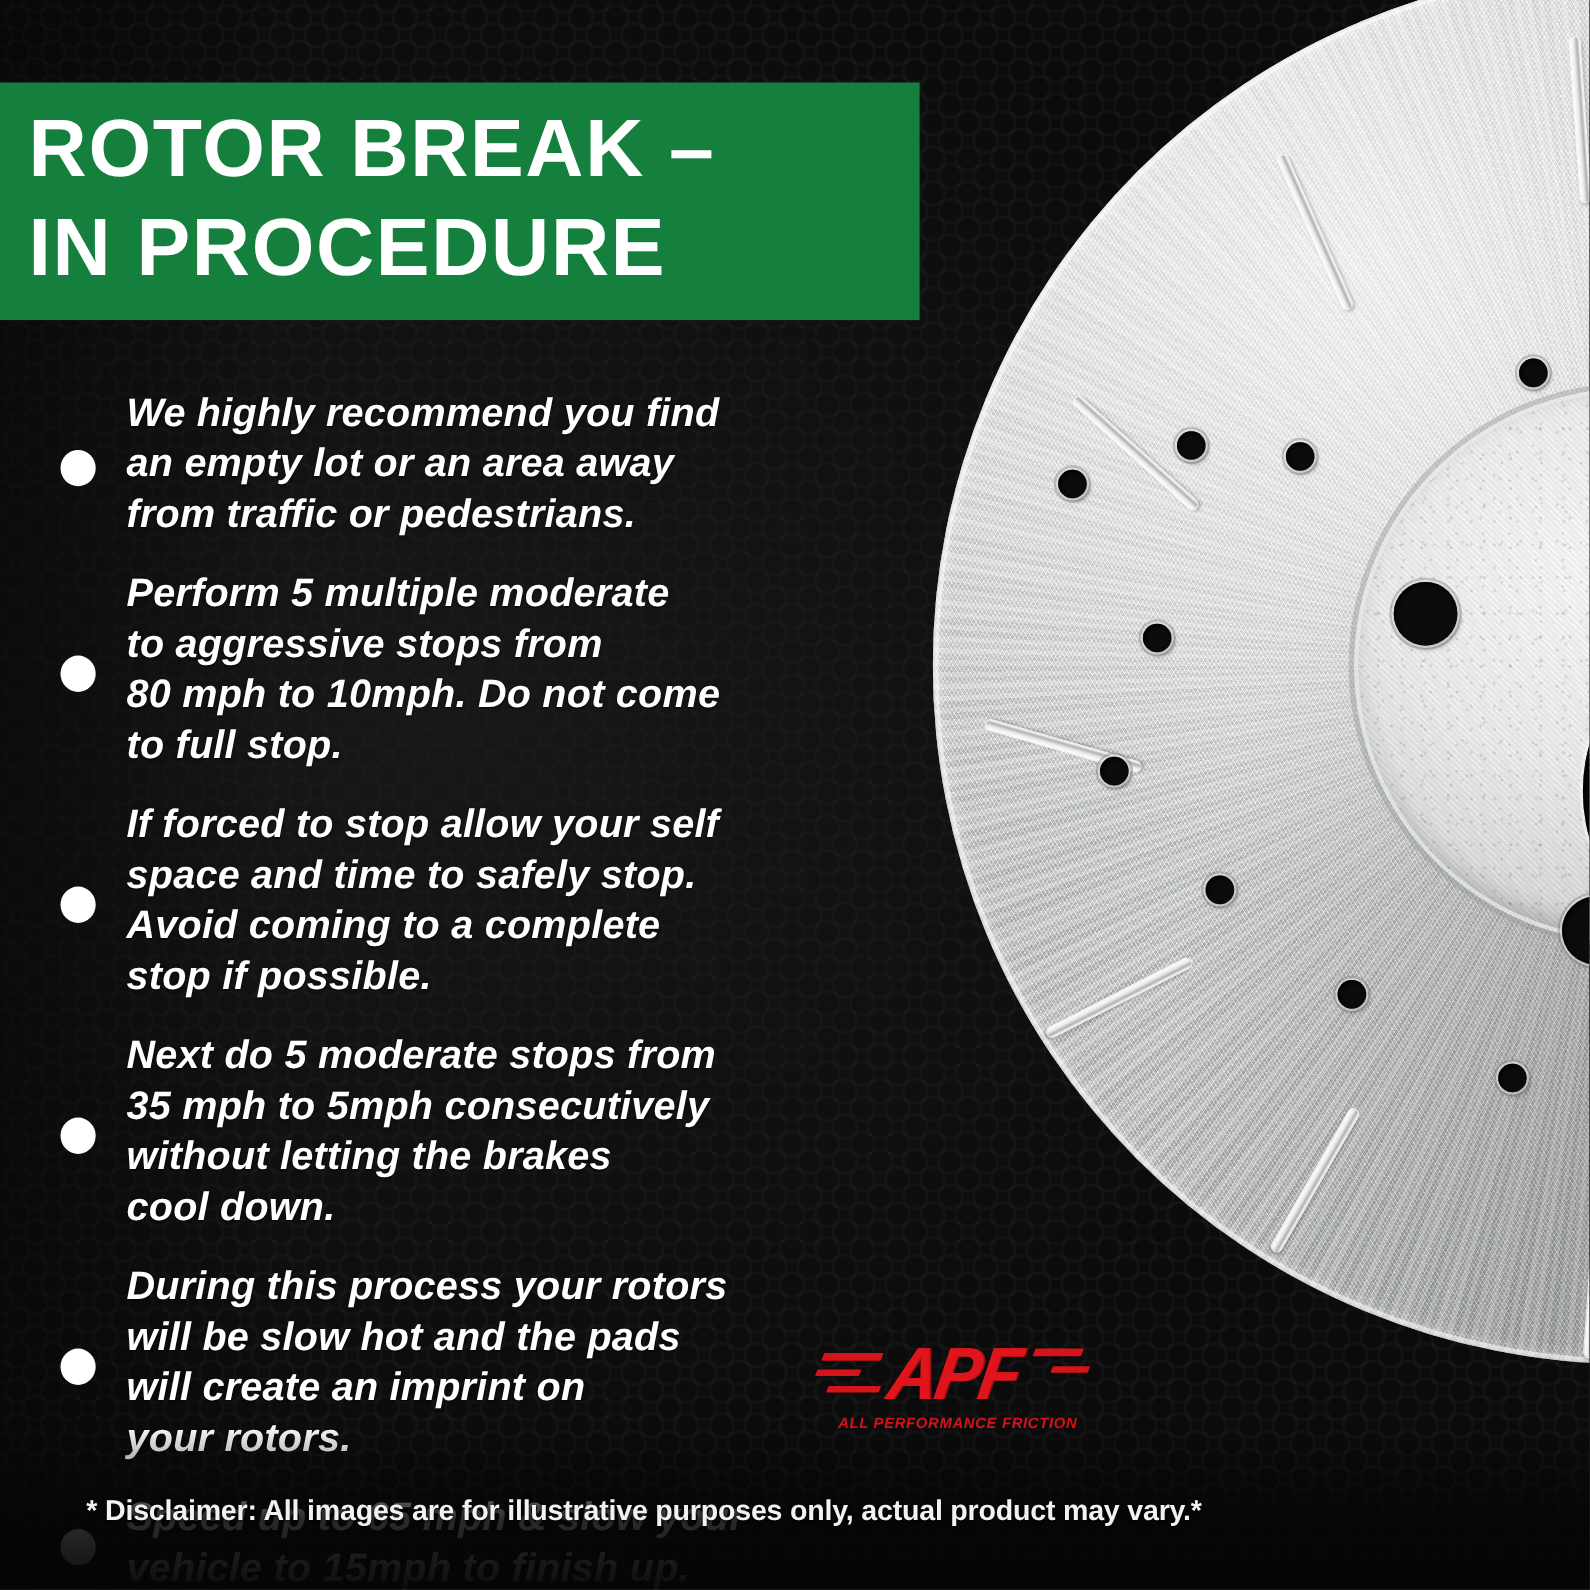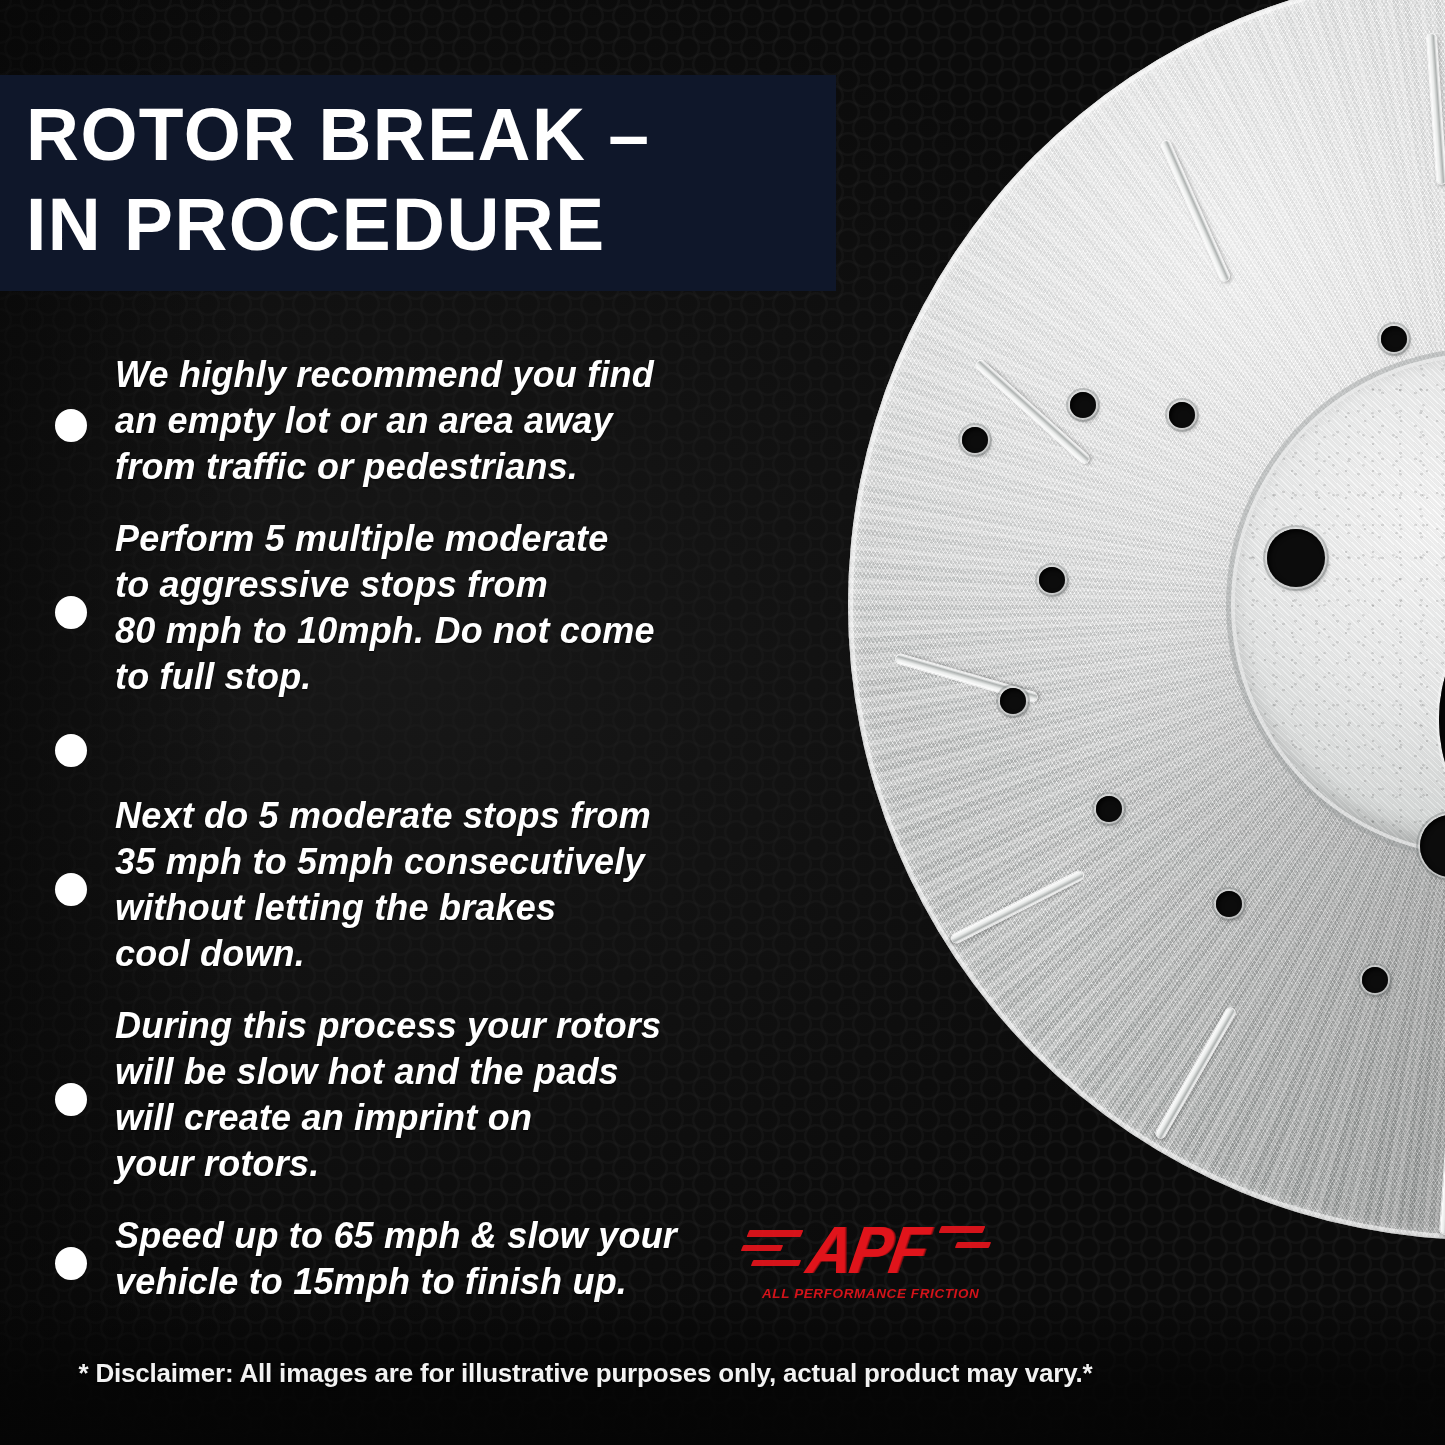--- a/index.html
+++ b/index.html
@@ -138,21 +138,21 @@
     box-shadow:
       0 0 0 3px rgba(255,255,255,0.42),
       inset 4px 4px 12px rgba(0,0,0,0.9);
   }
 
   
   .title-banner{
     position:absolute;
     left:0; top:75px;
     width:836px; height:216px;
-    background:#0f172a;
+    background:#15803d;
     display:flex; flex-direction:column;
     justify-content:center;
     padding:0 24px 6px 26px;
     z-index:6;
   }
   .title-line{
     color:#ffffff;
     font-family:"Liberation Sans", sans-serif;
     font-weight:bold;
     font-size:74px;
@@ -329,20 +329,24 @@
     <div class="bullet-row">
       <span class="bullet-dot"></span>
       <span class="bullet-text">Perform 5 multiple moderate
 to aggressive stops from
 80 mph to 10mph. Do not come
 to full stop.</span>
     </div>
 
     <div class="bullet-row">
       <span class="bullet-dot"></span>
+      <span class="bullet-text">If forced to stop allow your self
+space and time to safely stop.
+Avoid coming to a complete
+stop if possible.</span>
     </div>
 
     <div class="bullet-row">
       <span class="bullet-dot"></span>
       <span class="bullet-text">Next  do 5 moderate stops from
 35 mph to 5mph consecutively
 without letting the brakes
 cool down.</span>
     </div>
 

